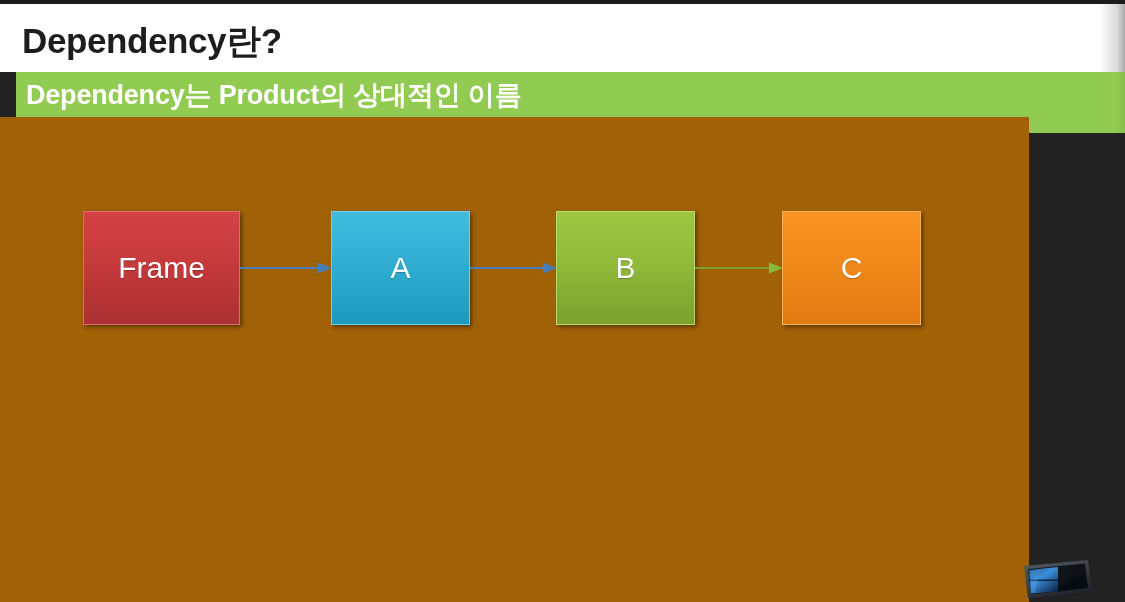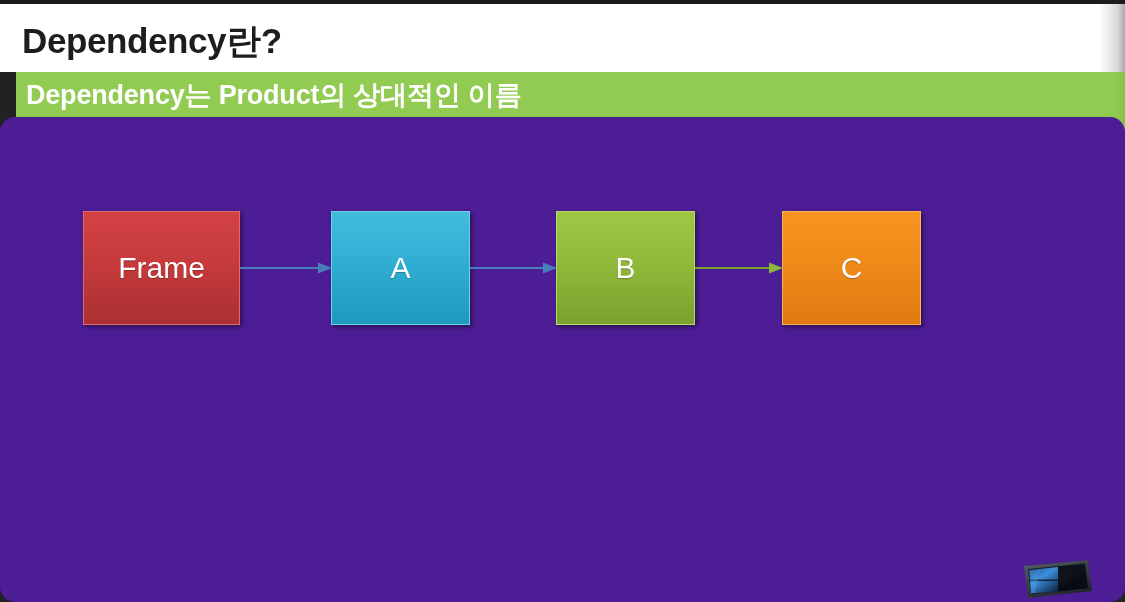--- a/index.html
+++ b/index.html
@@ -78,23 +78,22 @@
     color: #ffffff;
     white-space: nowrap;
     line-height: 34px;
     letter-spacing: -0.2px;
   }
 
   
   .canvas {
     position: absolute;
     left: 0; top: 117px;
-    width: 1125px; height: 485px;
-    background: #4c1d95;
-    border-radius: 15px;
+    width: 1029px; height: 485px;
+    background: #a16207;
   }
 
   
   .node {
     position: absolute;
     box-sizing: border-box;
     display: flex;
     align-items: center;
     justify-content: center;
     color: #ffffff;

